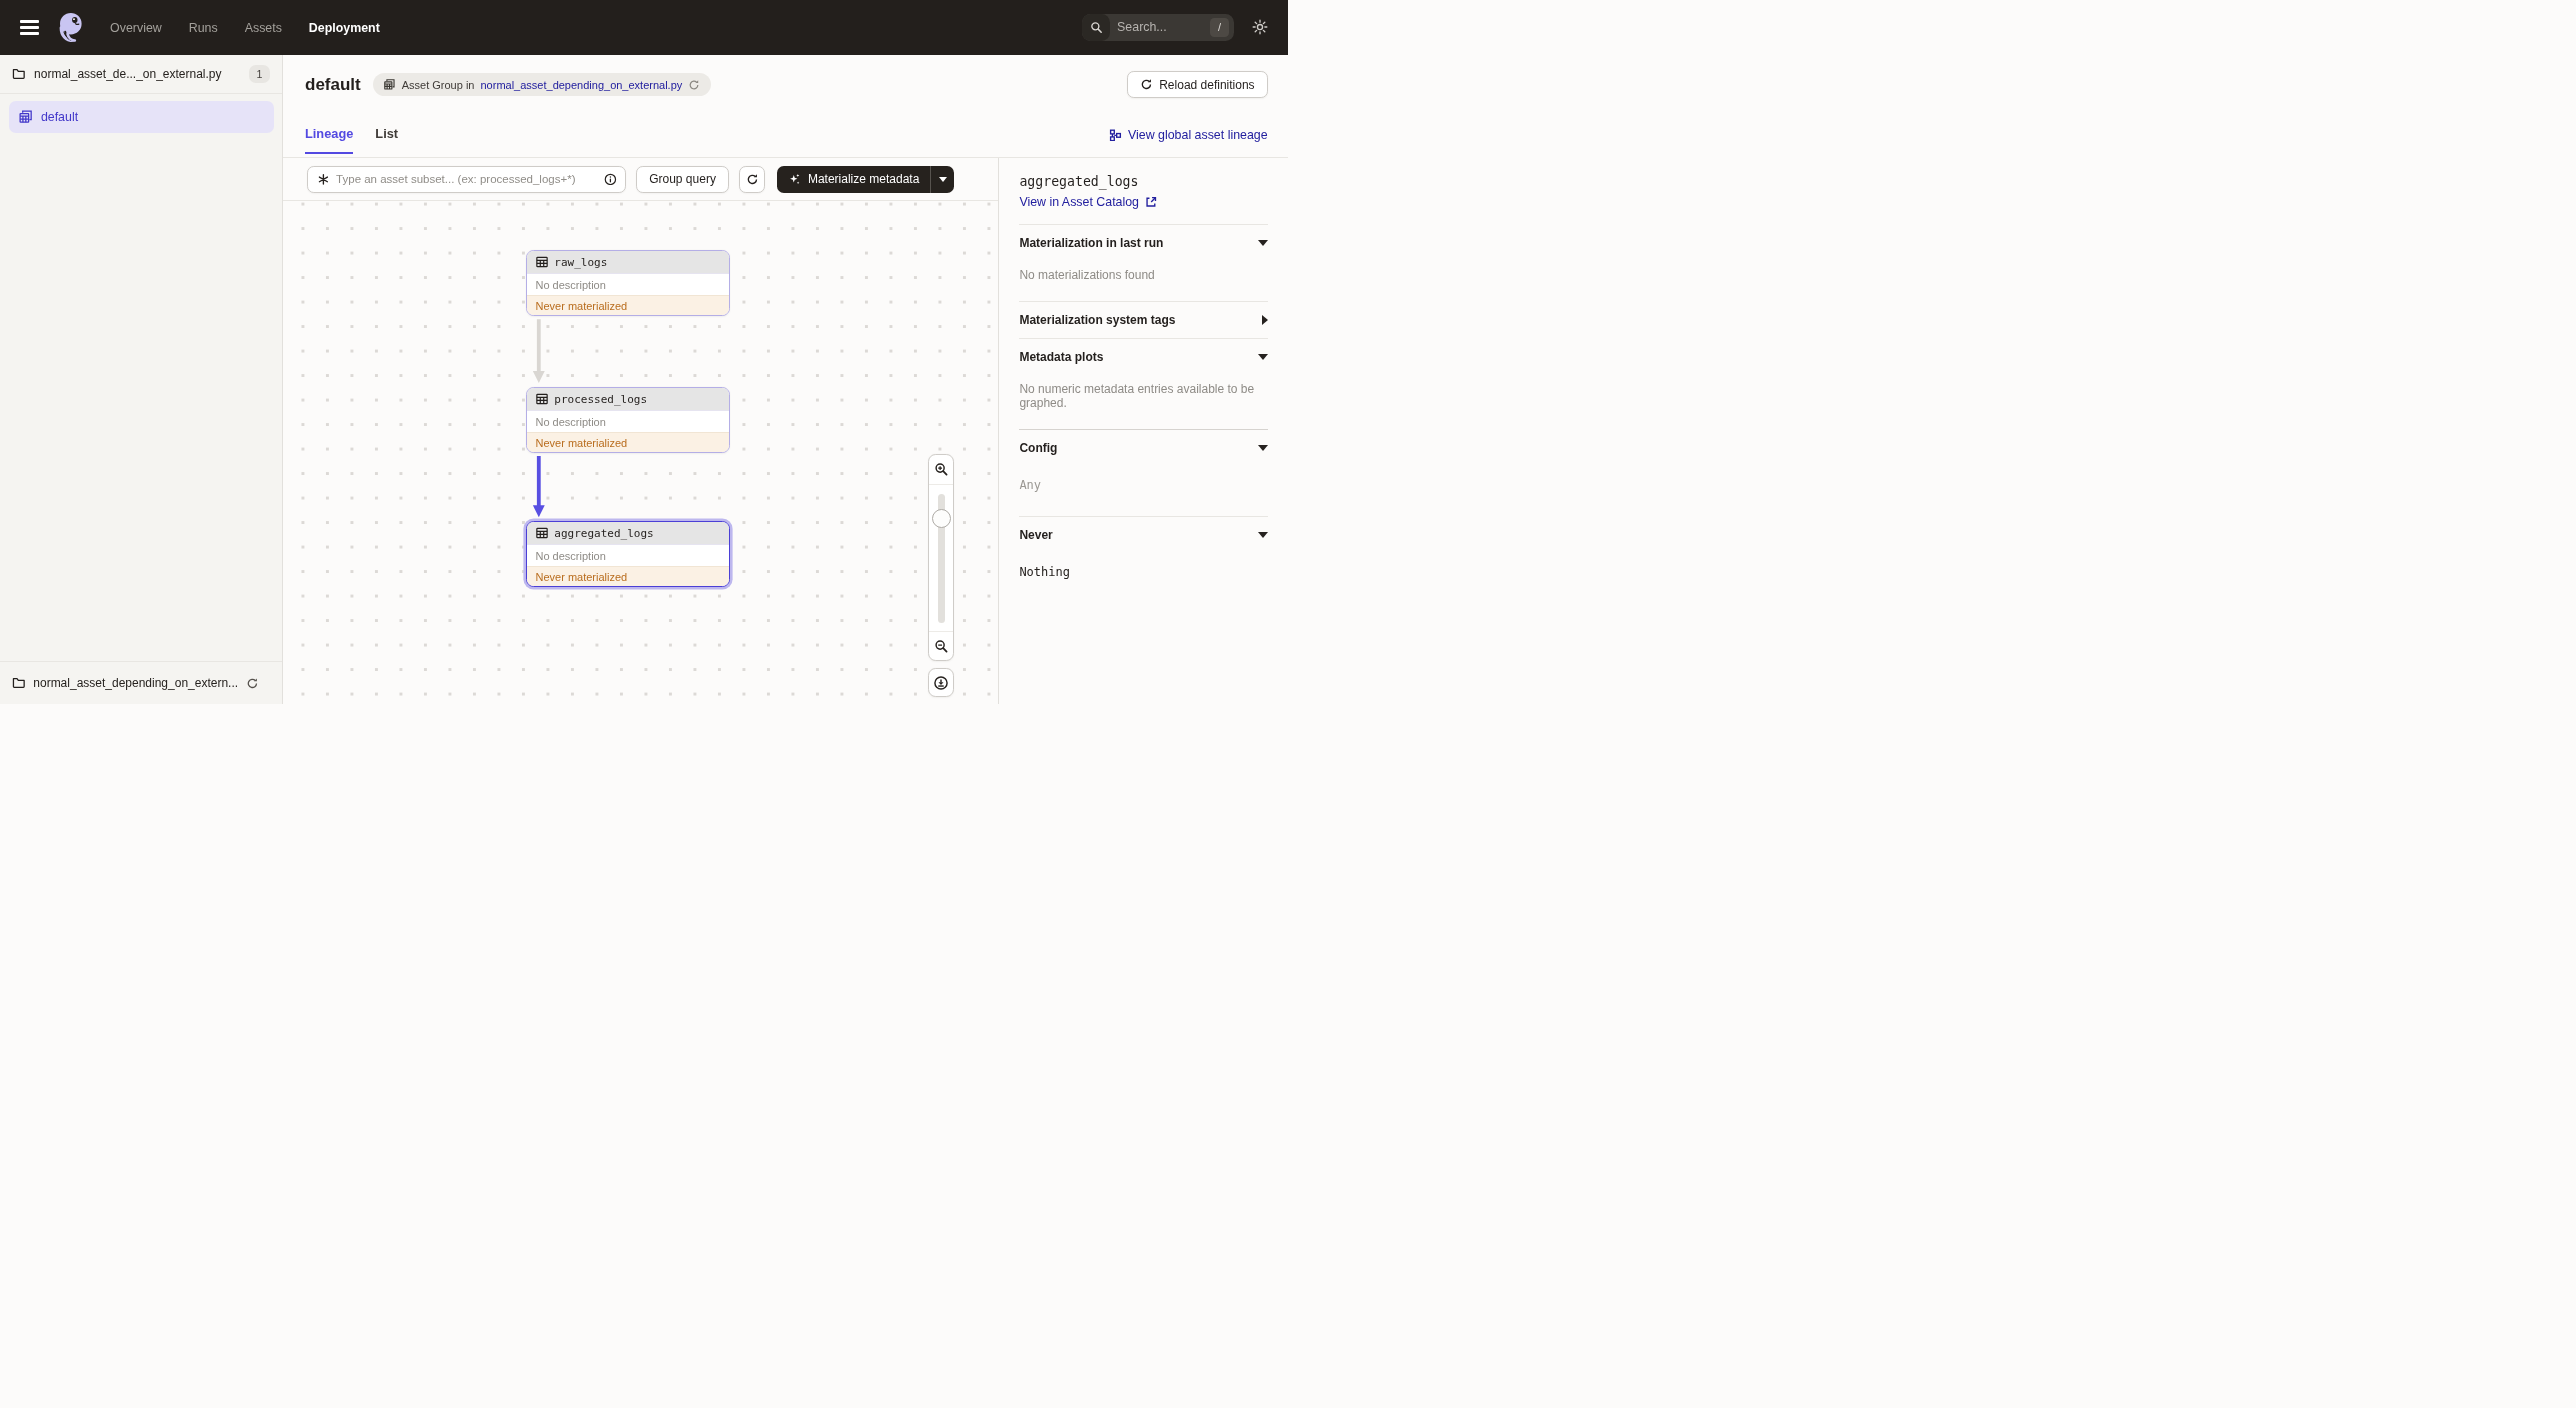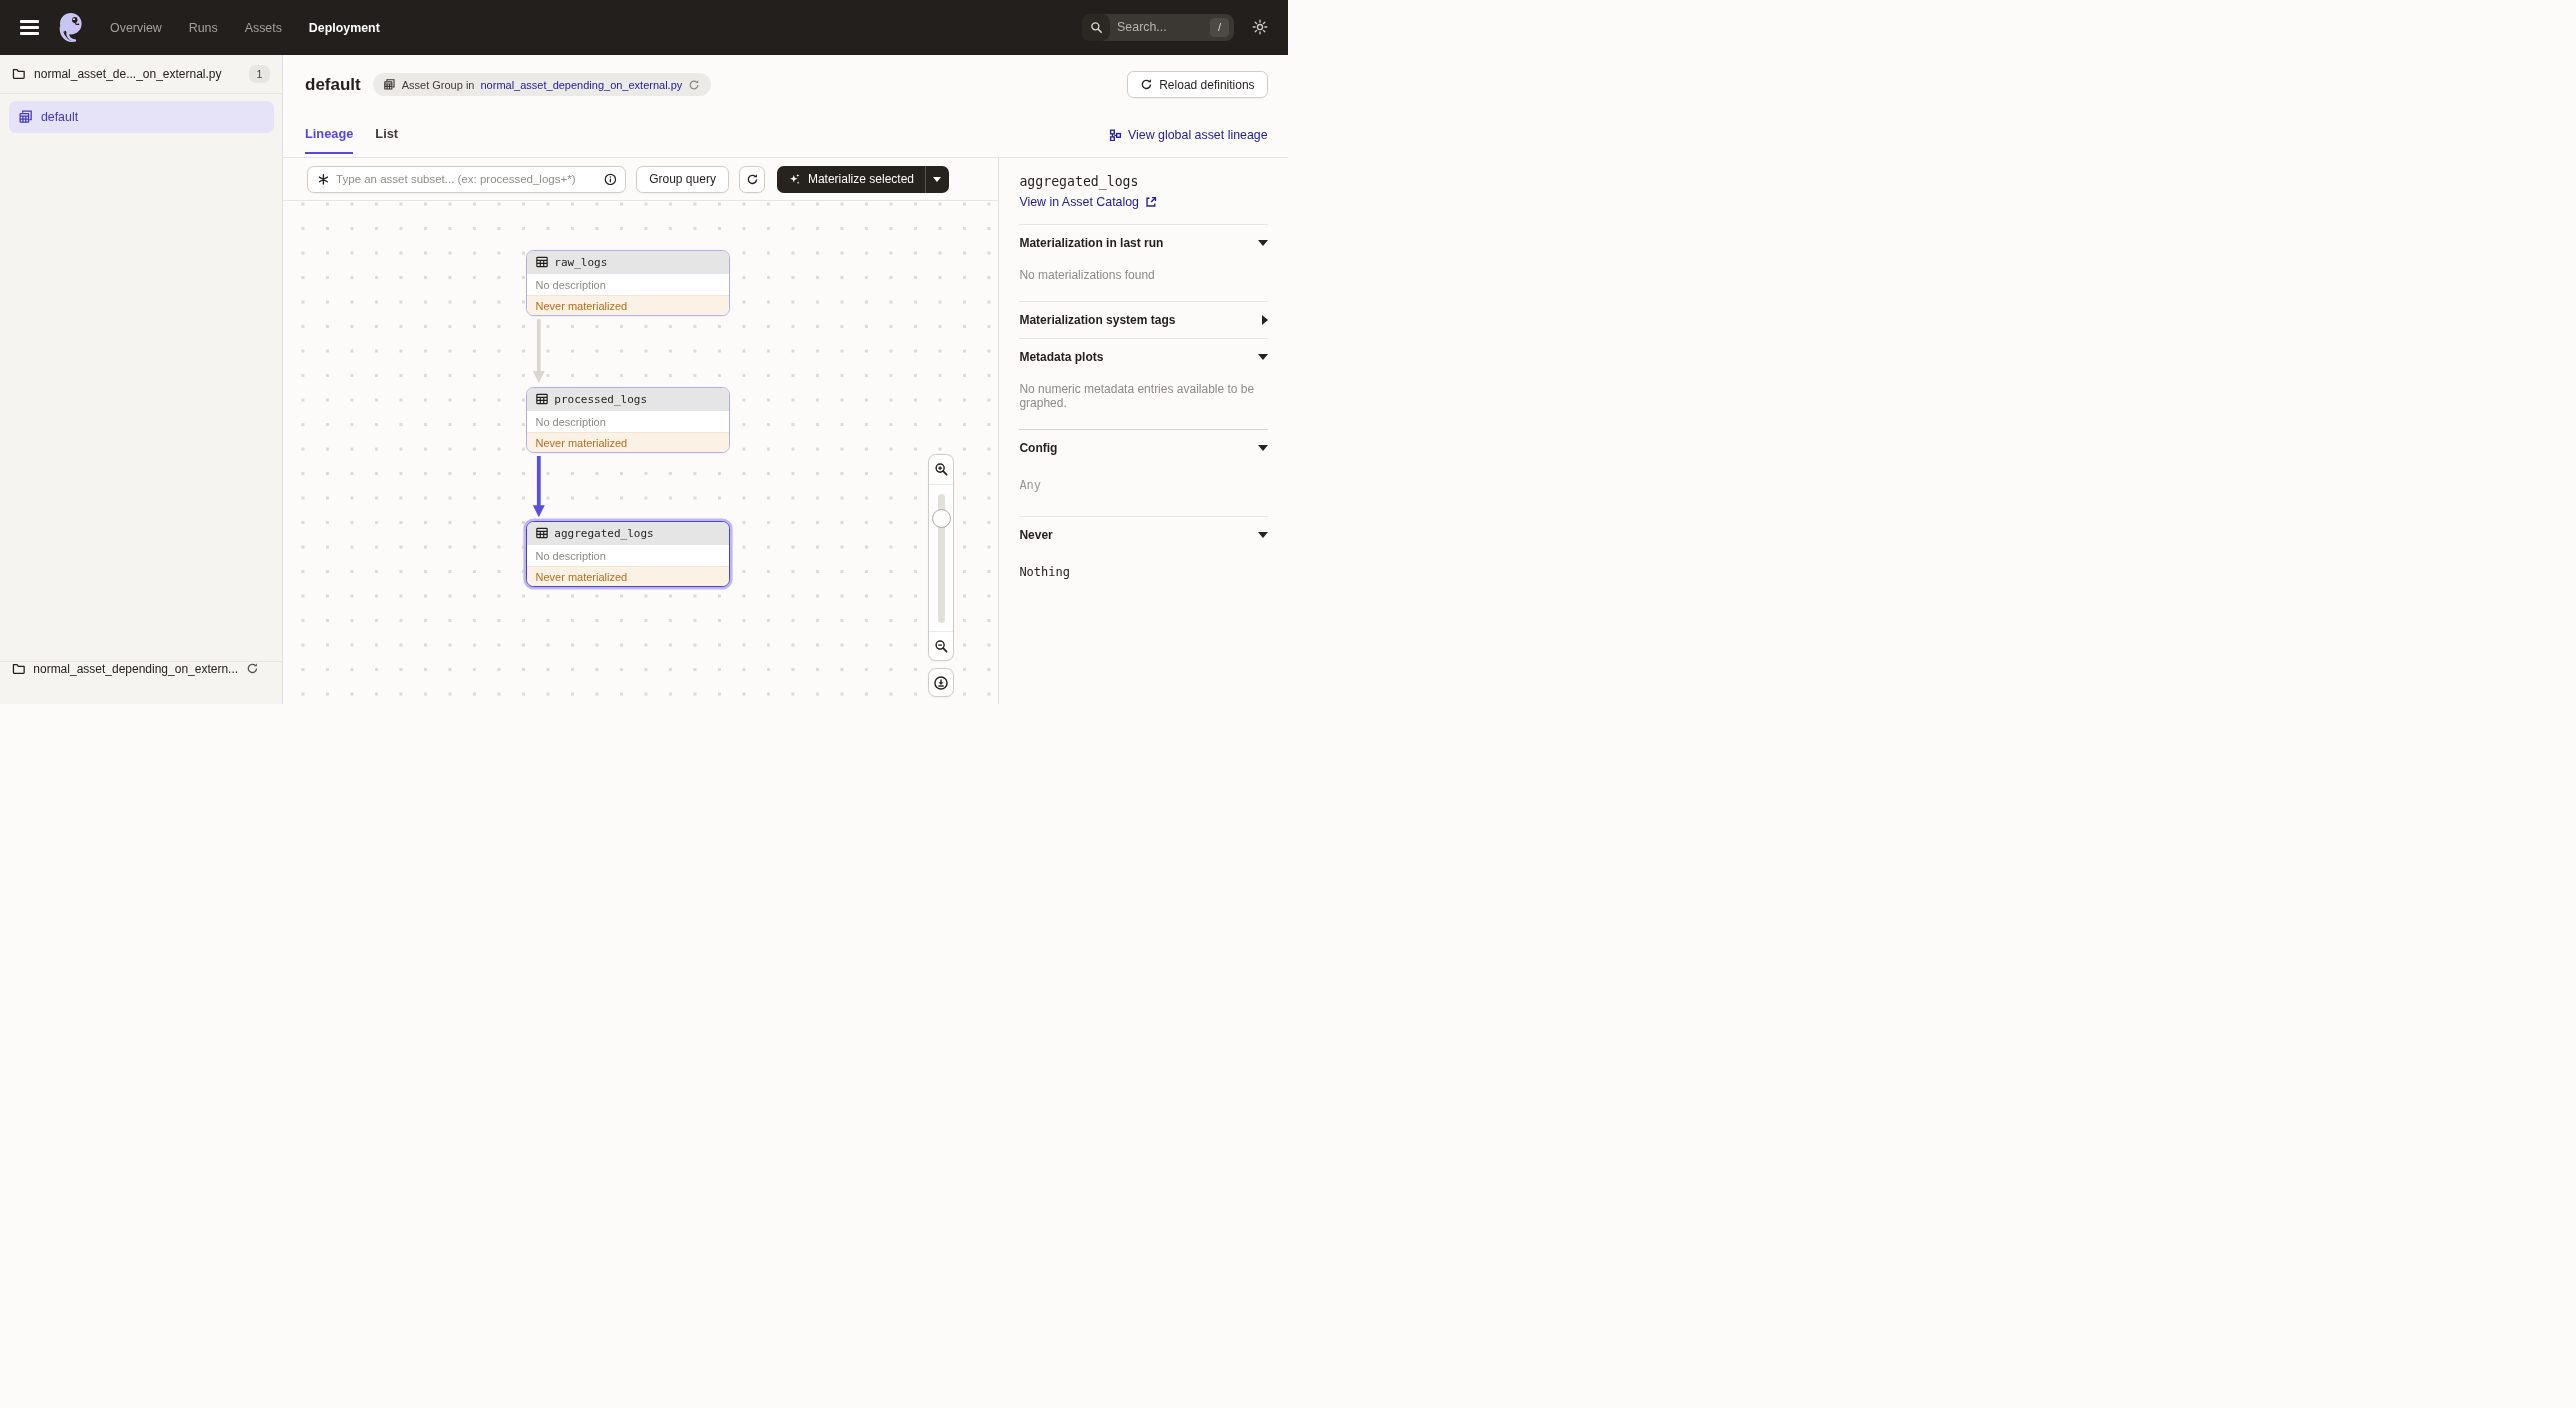--- a/index.html
+++ b/index.html
@@ -28,21 +28,21 @@
 
   
   .sidebar { position:absolute; top:55px; left:0; width:283px; bottom:0; background:#F5F4F1; border-right:0.9px solid #E2E0DC; }
   .sb-file { height:39px; display:flex; align-items:center; gap:8.5px; padding:0 12px; border-bottom:0.9px solid #E8E6E2; cursor:pointer; }
   .sb-file-label { font-size:12px; font-weight:500; color:#26221F; white-space:nowrap; overflow:hidden; text-overflow:ellipsis; }
   .sb-badge { margin-left:auto; background:#E8E6E2; border-radius:6.8px; padding:2.6px 7.7px; font-size:10.6px; color:#44403C; }
   .sb-group { margin:6.8px 8.5px; height:32px; border-radius:6.8px; background:#E6E3F8; color:#4338CA;
               display:flex; align-items:center; gap:7.7px; padding:0 9.4px; cursor:pointer; }
   .sb-group-label { font-size:12.4px; font-weight:500; }
   .sb-footer { position:absolute; left:0; right:0; bottom:0; height:43px; border-top:0.9px solid #E8E6E2;
-               display:flex; gap:7.7px; padding:0 12px; }
+               display:flex; align-items:center; gap:7.7px; padding:0 12px; }
   .sb-footer-label { font-size:12px; color:#26221F; white-space:nowrap; }
   .icon-muted { color:#55514C; display:flex; }
 
   
   .main { position:absolute; top:55px; left:283px; right:0; bottom:0; background:#FCFBFA; }
   .title-row { position:absolute; left:22px; top:18px; display:flex; align-items:center; gap:12px; }
   .page-title { font-size:17px; font-weight:700; color:#231F1D; }
   .crumb-pill { height:23px; background:#ECEAE6; border-radius:12px; display:flex; align-items:center; gap:6px; padding:0 10.2px; }
   .crumb-text { font-size:11px; color:#3F3B37; }
   .crumb-link { font-size:11px; color:#23209F; cursor:pointer; }
@@ -288,21 +288,21 @@
           </div>
           <div class="mat-btn" style="margin-left:1.7px">
             <span class="mat-main">
               <span style="display:flex">
                 <svg viewBox="0 0 16 16" width="12.8" height="12.8" fill="#FFFFFF">
                   <path d="M7.2 2.6 8.4 6l3.4 1.2-3.4 1.2-1.2 3.4L6 8.4 2.6 7.2 6 6z"></path>
                   <path d="M12.3 1.2l.5 1.4 1.4.5-1.4.5-.5 1.4-.5-1.4-1.4-.5 1.4-.5z"></path>
                   <path d="M12.6 10.6l.45 1.2 1.2.45-1.2.45-.45 1.2-.45-1.2-1.2-.45 1.2-.45z"></path>
                 </svg>
               </span>
-              <span>Materialize selected</span>
+              <span>Materialize metadata</span>
             </span>
             <span class="mat-divider"></span>
             <span class="mat-caret">
                 <span class="tri-down-sm"></span>
               </span>
           </div>
         </div>
 
         <div class="graph">
 

